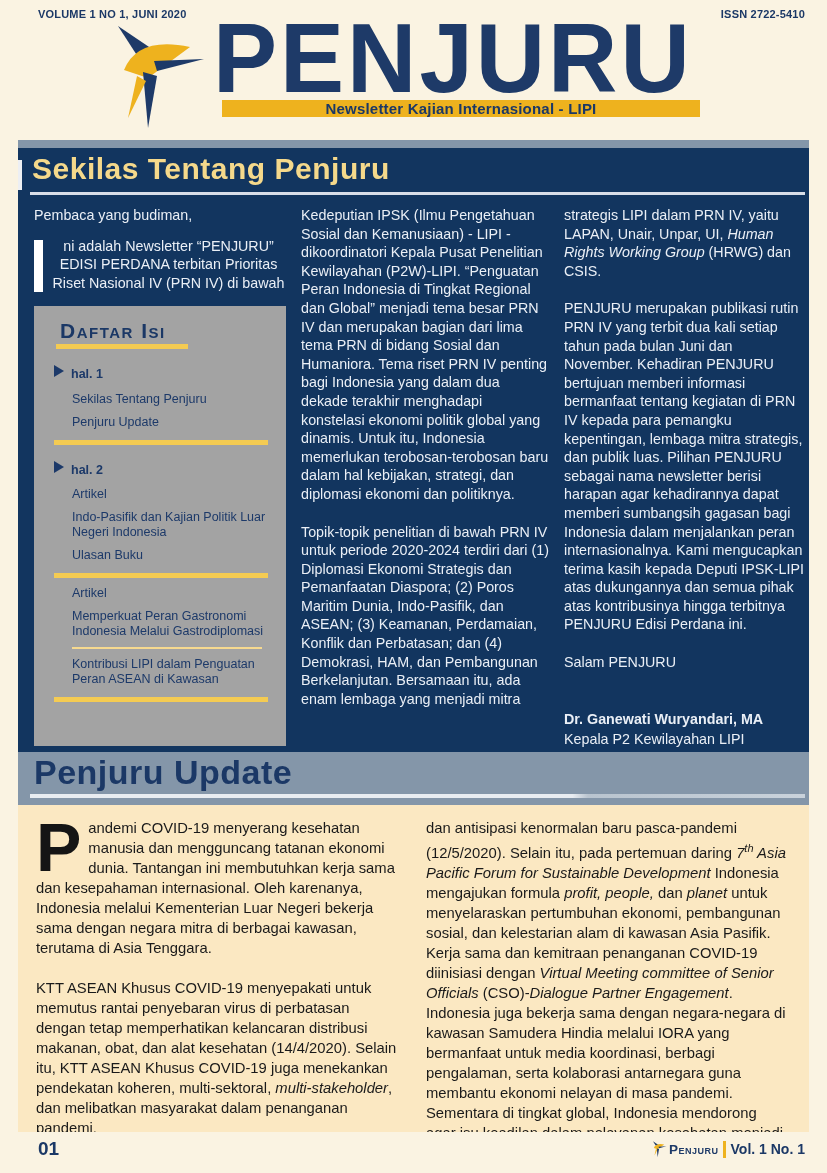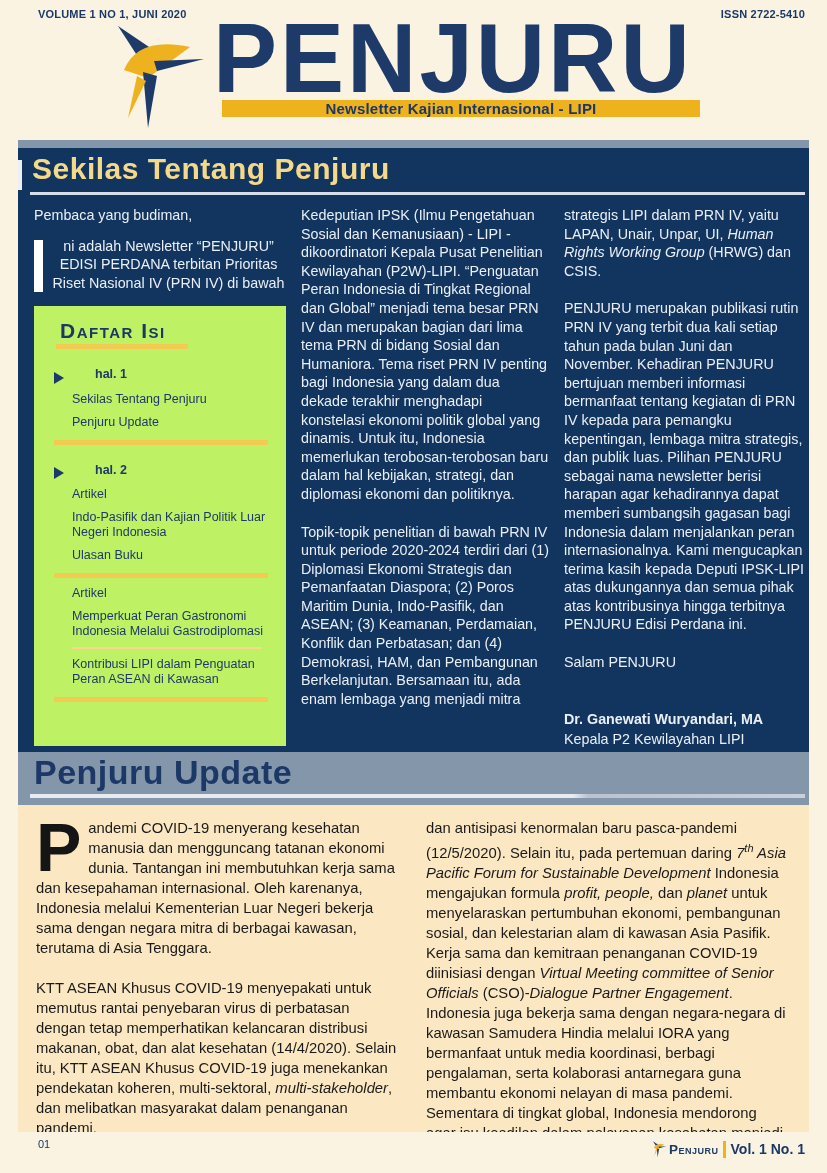--- a/index.html
+++ b/index.html
@@ -44,26 +44,26 @@
   .scol p{margin:0 0 19px 0;}
   #scol-1{width:252px;flex:none;display:flex;flex-direction:column;}
   #scol-2{width:248px;flex:none;}
   #scol-3{flex:1;}
   .salutation{margin:0 0 12px 0 !important;}
   .dropcap-row{display:flex;gap:8px;}
   .white-bar{width:9px;background:#FFFFFF;flex:none;margin-top:3px;height:52px;}
   .dropcap-row p{margin:0;text-align:center;}
 
   
-  #toc{margin-top:14px;background:#bef264;height:440px;box-sizing:border-box;
+  #toc{margin-top:14px;background:#a3a3a3;height:440px;box-sizing:border-box;
        padding:16px 14px 8px 20px;overflow:hidden;color:#1C3969;}
   #toc-title{margin:0 0 0 6px;font-size:21px;font-weight:bold;color:#1B3866;
              font-variant:small-caps;letter-spacing:1.5px;}
   #toc-title-rule{height:5px;background:#F4CB52;width:132px;margin:3px 0 12px 2px;}
-  .toc-page{display:flex;align-items:flex-end;margin-top:16px;font-size:12.5px;font-weight:bold;color:#1C3969;gap:24px;}
+  .toc-page{display:flex;align-items:flex-start;margin-top:16px;font-size:12.5px;font-weight:bold;color:#1C3969;}
   .tri{width:0;height:0;border-left:10px solid #1C3969;border-top:6px solid transparent;
        border-bottom:6px solid transparent;margin-right:7px;flex:none;}
   .toc-entry{margin:8px 0 0 18px;font-size:12.5px;line-height:15px;color:#1C3969;}
   .toc-entry.bold{font-weight:normal;}
   .toc-div-thick{height:5px;background:#F4CB52;margin:10px 4px 0 0;}
   .toc-div-thin{height:2px;background:#F6D98F;margin:8px 10px 0 18px;}
 
   .sig-name{font-weight:bold;margin:38px 0 2px 0 !important;}
   .sig-role{margin:0 !important;}
 
@@ -73,21 +73,21 @@
   #update-rule{position:absolute;left:12px;bottom:7px;width:775px;height:4px;
                background:linear-gradient(to right,#E8ECF1 0%,#E8ECF1 70%,#B9C4CF 72%,#C9D2DB 100%);}
   #section-update{left:18px;top:805px;width:791px;height:327px;background:#FBE8C2;
                   box-sizing:border-box;padding:13px 18px 0 18px;display:flex;gap:26px;overflow:hidden;}
   .ucol{width:364px;flex:none;color:#1A1A1A;font-size:14.8px;line-height:20px;}
   .ucol p{margin:0 0 20px 0;}
   .dropcap{float:left;font-size:68px;line-height:52px;font-weight:bold;color:#151515;
            margin:3px 7px 0 0;}
 
   
-  #page-number{left:38px;top:1138px;font-size:11px;font-weight:normal;color:#1B3866;}
+  #page-number{left:38px;top:1138px;font-size:19px;font-weight:bold;color:#1B3866;}
   #footer-brand{right:22px;top:1140px;display:flex;align-items:center;}
   #footer-brand .brand-name{font-size:13.5px;font-weight:bold;color:#1E3A68;
         font-variant:small-caps;letter-spacing:.5px;margin-left:2px;}
   #footer-brand .bar{width:3px;height:17px;background:#EEB21E;margin:0 5px 0 4px;}
   #footer-brand .vol{font-size:14px;font-weight:bold;color:#1B3866;}
   i{font-style:italic;} sup{font-size:11px;}
 </style>
 </head>
 <body>
 

